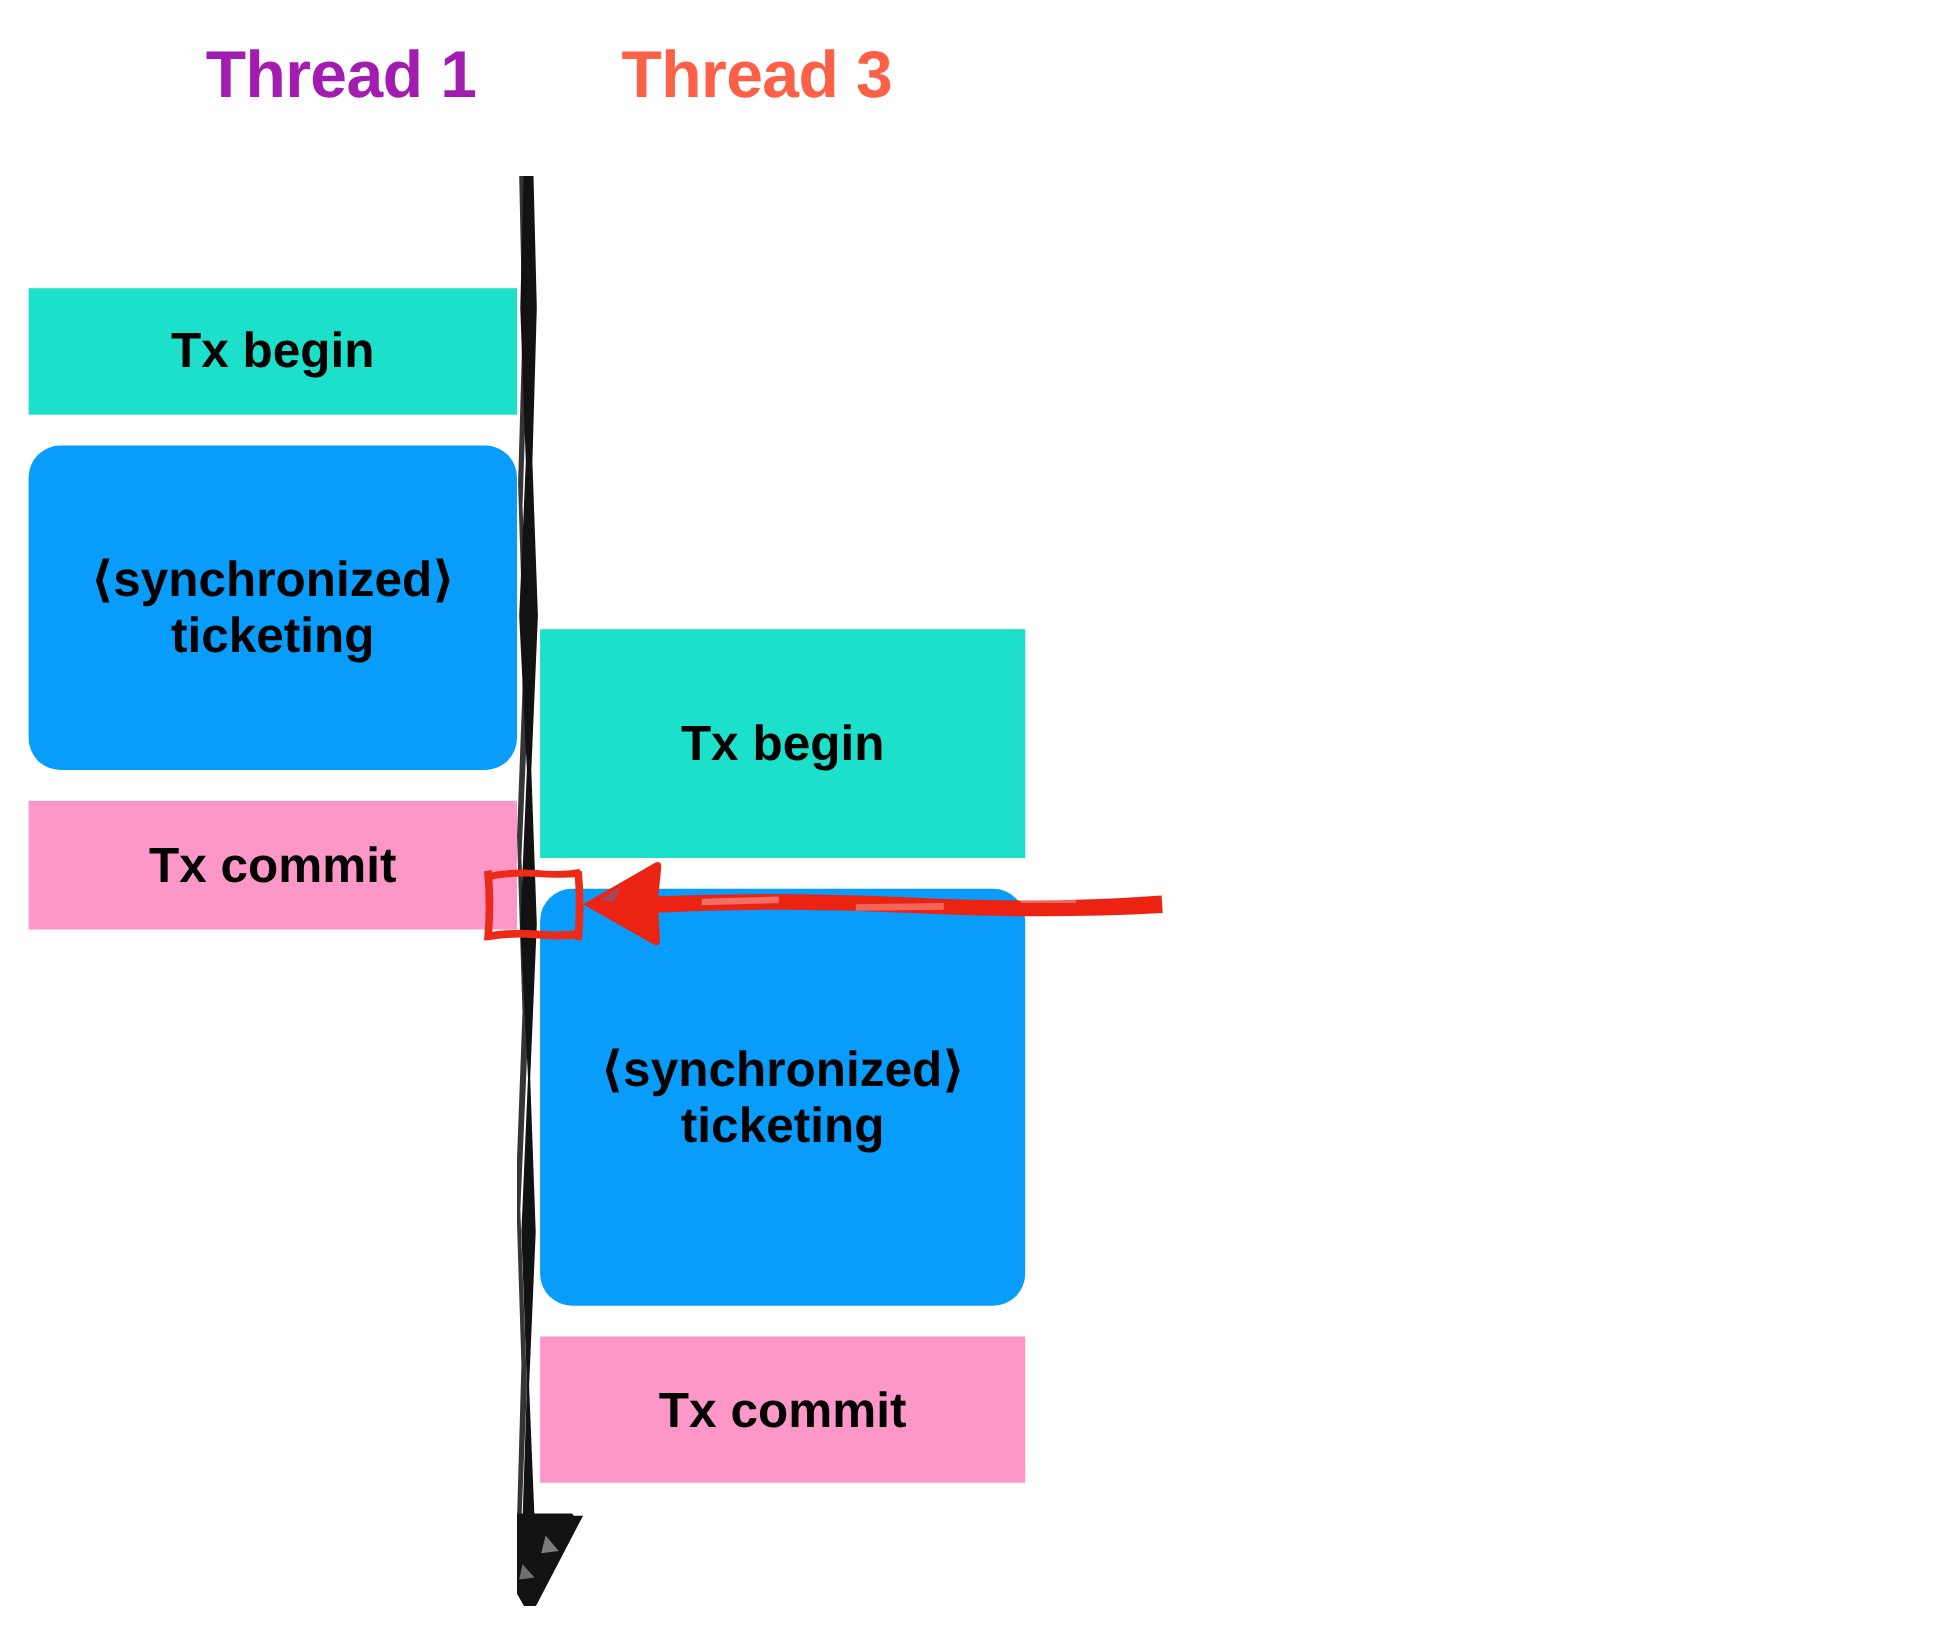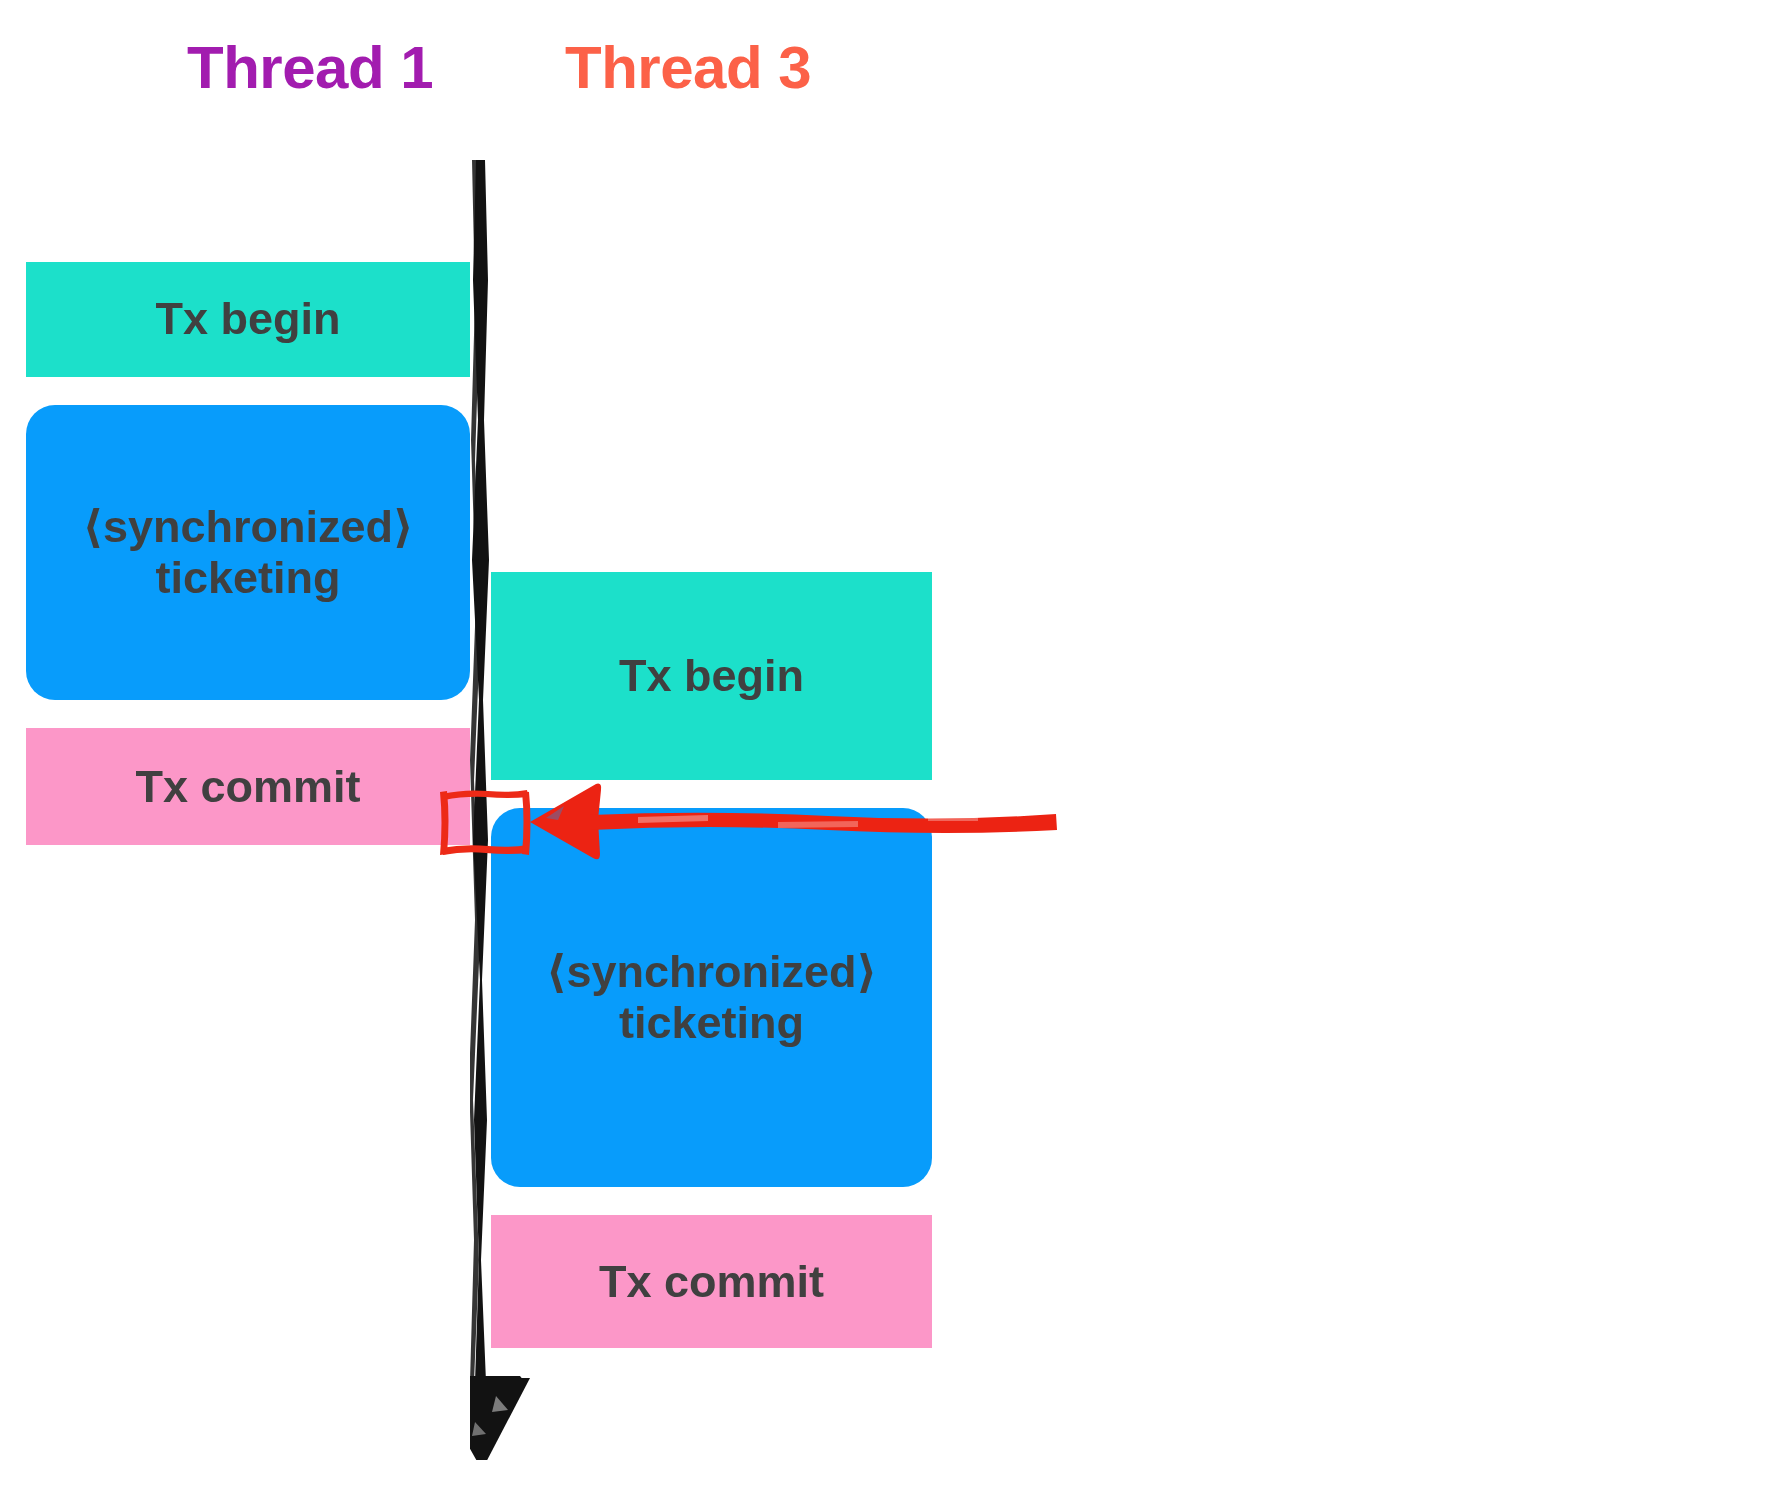--- a/index.html
+++ b/index.html
@@ -68,21 +68,21 @@
     top: 544px;
     width: 441px;
     height: 804px;
   }
 
   .block {
     display: flex;
     align-items: center;
     justify-content: center;
     text-align: center;
-    color: #404040;
+    color: #000000;
     font-weight: bold;
     font-size: 45px;
     line-height: 1.15;
     box-sizing: border-box;
     padding: 20px 8px;
     white-space: pre-line;
     margin-top: 28px;
   }
   .block.begin  { background: #1ce0ca; }
   .block.sync   { background: #089cfb; border-radius: 29px; }

